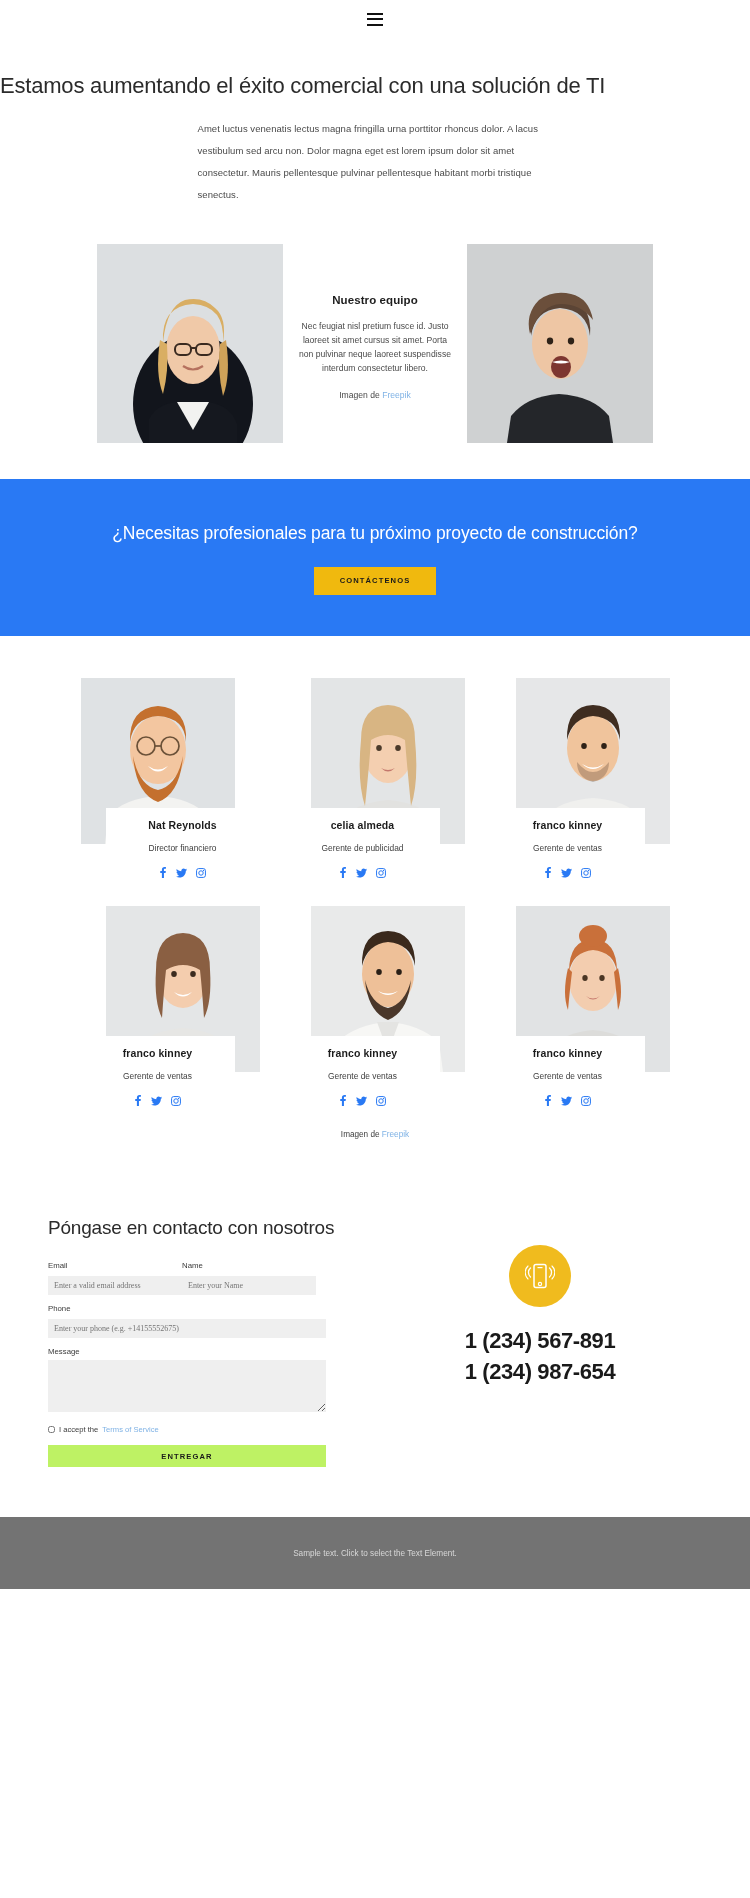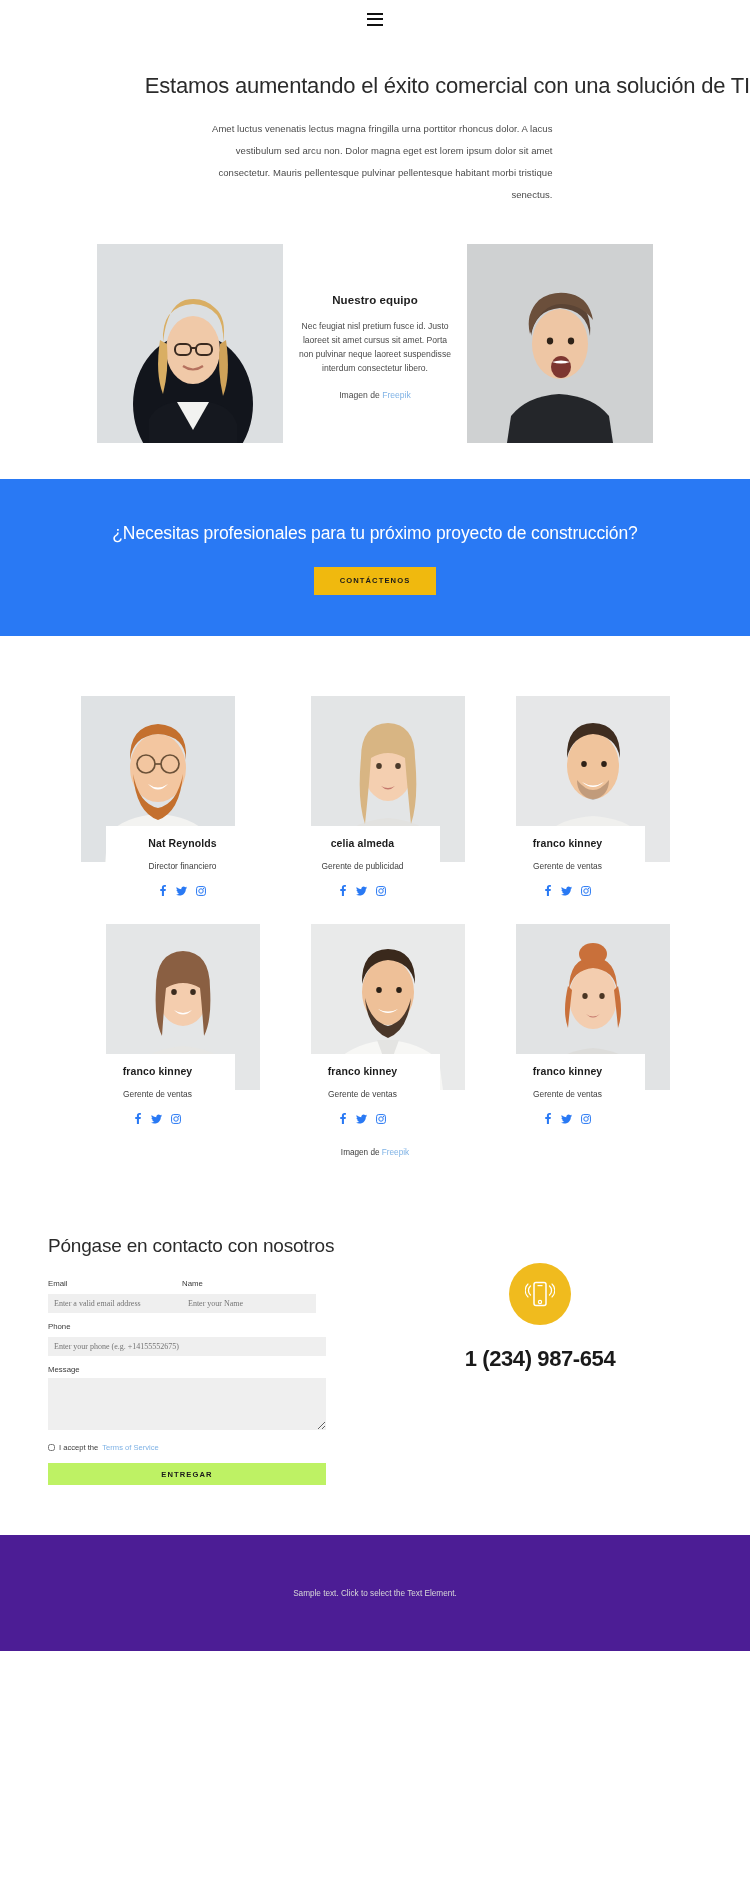--- a/index.html
+++ b/index.html
@@ -16,21 +16,21 @@
     height: 38px;
     display: flex;
     align-items: center;
     justify-content: center;
     background: #fff;
   }
   .burger { width: 16px; height: 13px; display: flex; flex-direction: column; justify-content: space-between; cursor: pointer;}
   .burger i { display:block; height: 2px; background:#111; width:100%; }
 
   
-  .hero { padding: 34px 0 10px; text-align: right; }
+  .hero { padding: 34px 0 10px; text-align: left; }
   .hero h1 {
     font-size: 22px;
     line-height: 28px;
     font-weight: 400;
     color: #2b2b2b;
     letter-spacing: -0.2px;
   }
   .hero p.lead {
     margin: 18px auto 0;
     width: 355px;
@@ -92,21 +92,21 @@
     width: 122px;
     height: 28px;
     font-size: 7.6px;
     font-weight: 700;
     letter-spacing: 1.1px;
     cursor: pointer;
     font-family: "Liberation Sans", sans-serif;
   }
 
   
-  .team { padding: 60px 0 0; }
+  .team { padding: 42px 0 0; }
   .team-row {
     display: flex;
     justify-content: center;
     gap: 26px;
     margin-bottom: 8px;
   }
   .member { width: 179px; }
   .member-photo { width: 154px; height: 166px; position: relative; overflow:hidden; margin-left: 0; }
   .member-card {
     position: relative;
@@ -192,22 +192,22 @@
     font-size: 22px;
     font-weight: 700;
     color: #1a1a1a;
     line-height: 31px;
     letter-spacing: -0.4px;
   }
 
   
   .site-footer {
     margin-top: 50px;
-    background: #4c1d95;
-    height: 116px;
+    background: #737373;
+    height: 72px;
     display:flex;
     align-items:center;
     justify-content:center;
   }
   .site-footer p { color: #d8d8d8; font-size: 8.2px; }
 </style>
 </head>
 <body>
 
 <div class="page">
@@ -557,20 +557,21 @@
           <rect x="9" y="5.5" width="12" height="23" rx="2" fill="none" stroke="#fff" stroke-width="1.5"></rect>
           <line x1="12.5" y1="8.6" x2="17.5" y2="8.6" stroke="#fff" stroke-width="1.2"></line>
           <circle cx="15" cy="25" r="1.6" fill="none" stroke="#fff" stroke-width="1.2"></circle>
           <path d="M5.5 9 A6 6 0 0 0 5.5 18" fill="none" stroke="#fff" stroke-width="1.3" stroke-linecap="round"></path>
           <path d="M3 7 A9 9 0 0 0 3 20" fill="none" stroke="#fff" stroke-width="1.1" stroke-linecap="round"></path>
           <path d="M24.5 9 A6 6 0 0 1 24.5 18" fill="none" stroke="#fff" stroke-width="1.3" stroke-linecap="round"></path>
           <path d="M27 7 A9 9 0 0 1 27 20" fill="none" stroke="#fff" stroke-width="1.1" stroke-linecap="round"></path>
         </svg>
       </div>
       <div class="phone-nums">
+        <div>1 (234) 567-891</div>
         <div>1 (234) 987-654</div>
       </div>
     </div>
 
   </section>
 
   <footer class="site-footer">
     <p>Sample text. Click to select the Text Element.</p>
   </footer>
 

